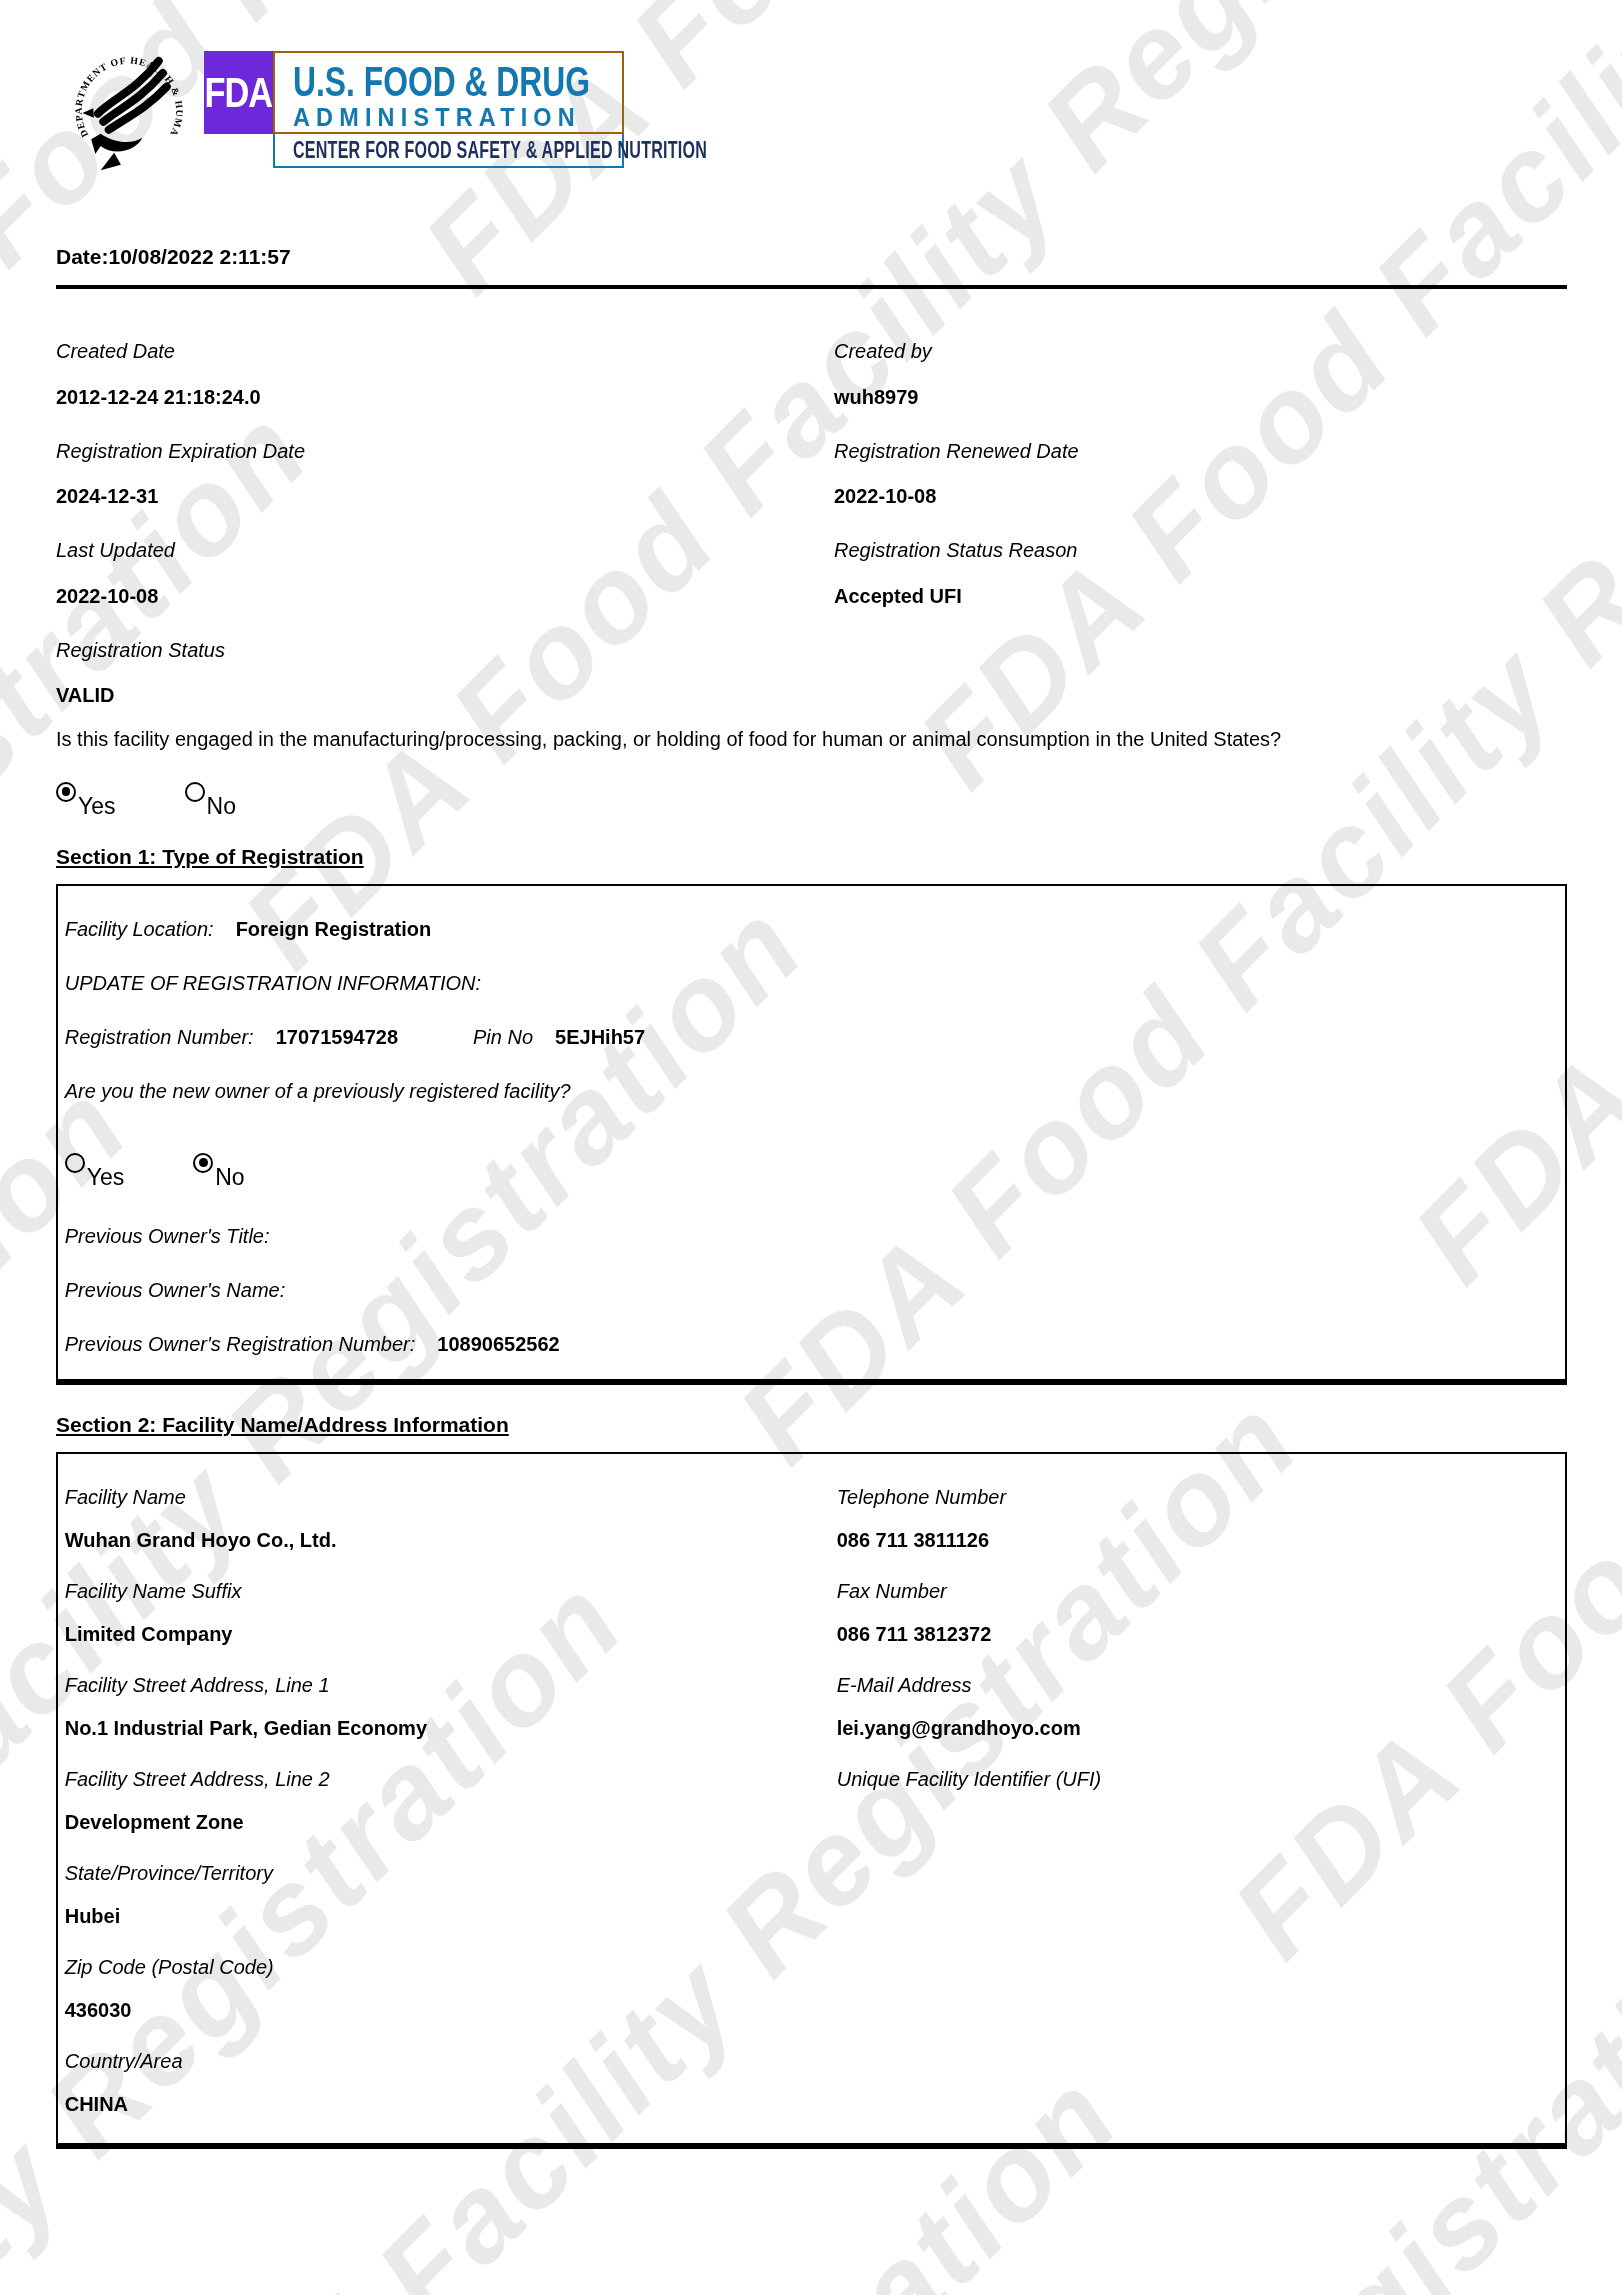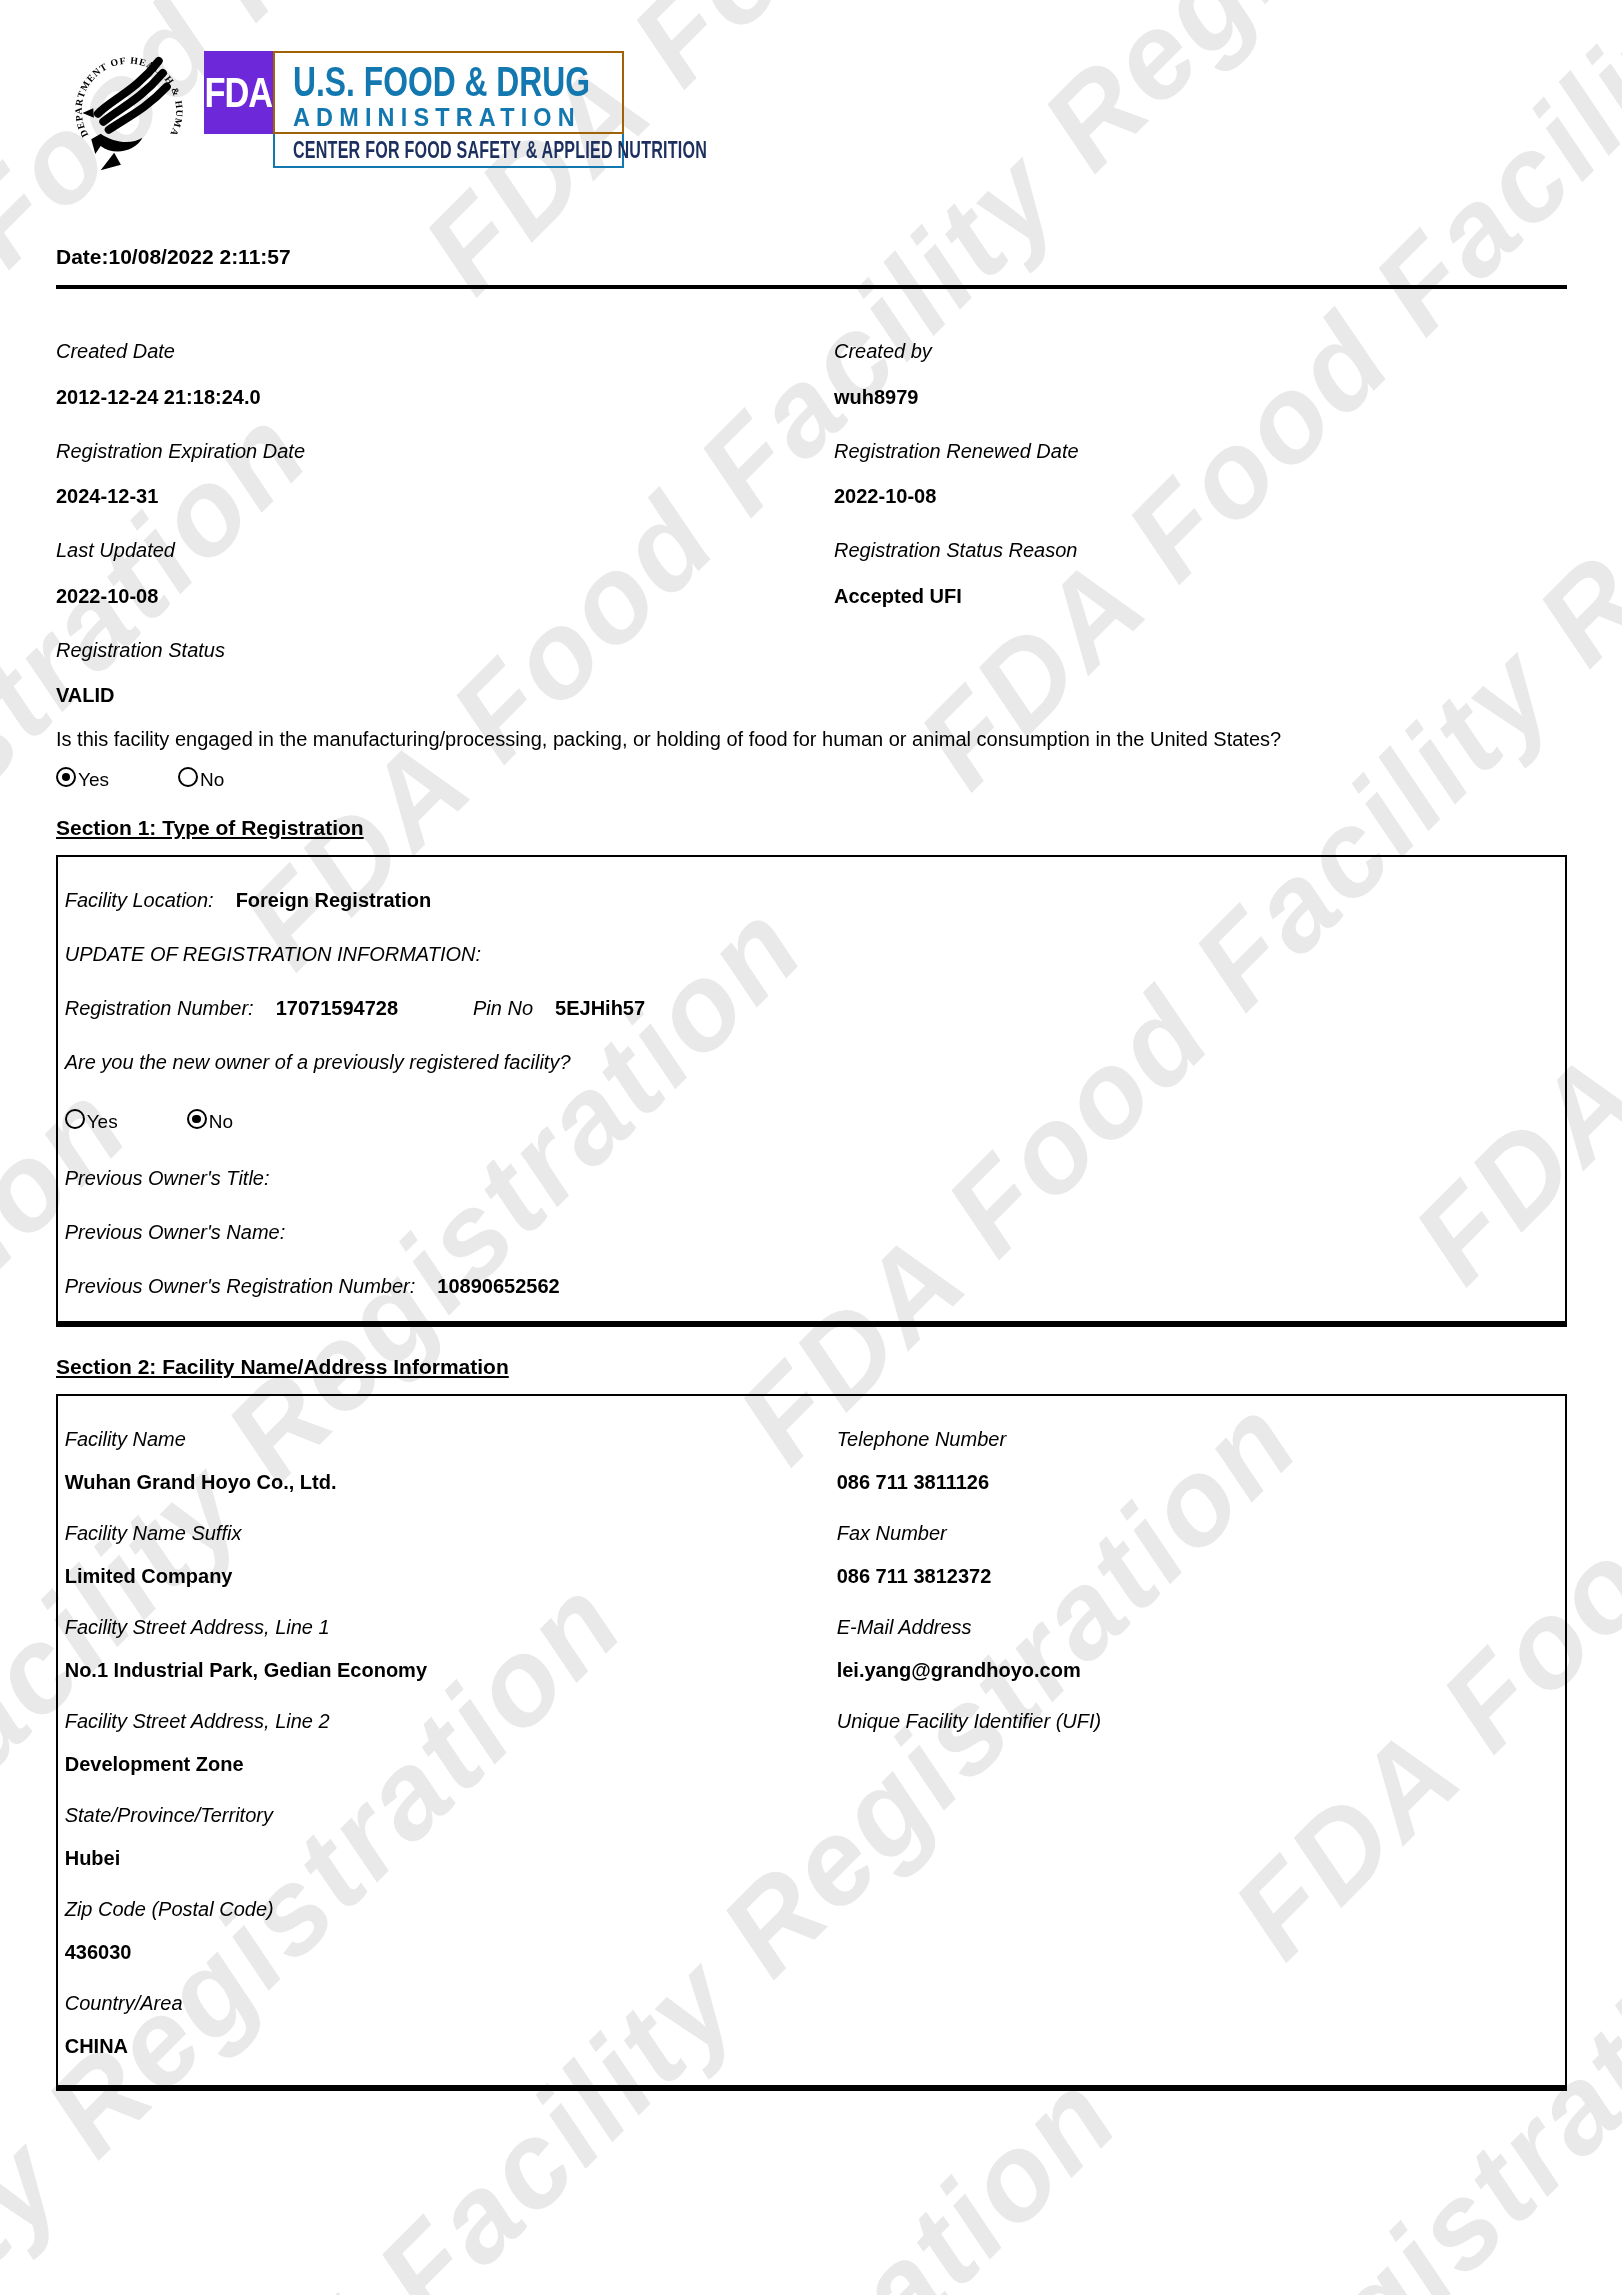--- a/index.html
+++ b/index.html
@@ -85,21 +85,21 @@
   .opt + .opt { margin-left:69px; }
   .radio {
     width:20px; height:20px; border:2px solid #000; border-radius:50%;
     display:inline-block; position:relative; flex:none; background:transparent;
   }
   .radio.checked::after {
     content:""; position:absolute; left:50%; top:50%;
     width:8.7px; height:8.7px; margin:-4.4px 0 0 -4.4px;
     background:#000; border-radius:50%;
   }
-  .optlbl { font-size:19px; margin-left:2px; transform:translateY(2.7px); }
+  .optlbl { font-size:23px; margin-left:2px; transform:translateY(2.7px);margin-top:24px; }
 
   
   .sec-heading { margin-top:28px; font-size:21px; font-weight:bold;text-decoration:underline; }
   .box {
     margin-top:15px;
     border:2px solid #000; border-bottom:6px solid #000;
     padding:31px 13.4px 23px 6.7px;
     background:transparent;
   }
   .box .line { margin-bottom:30px; }

